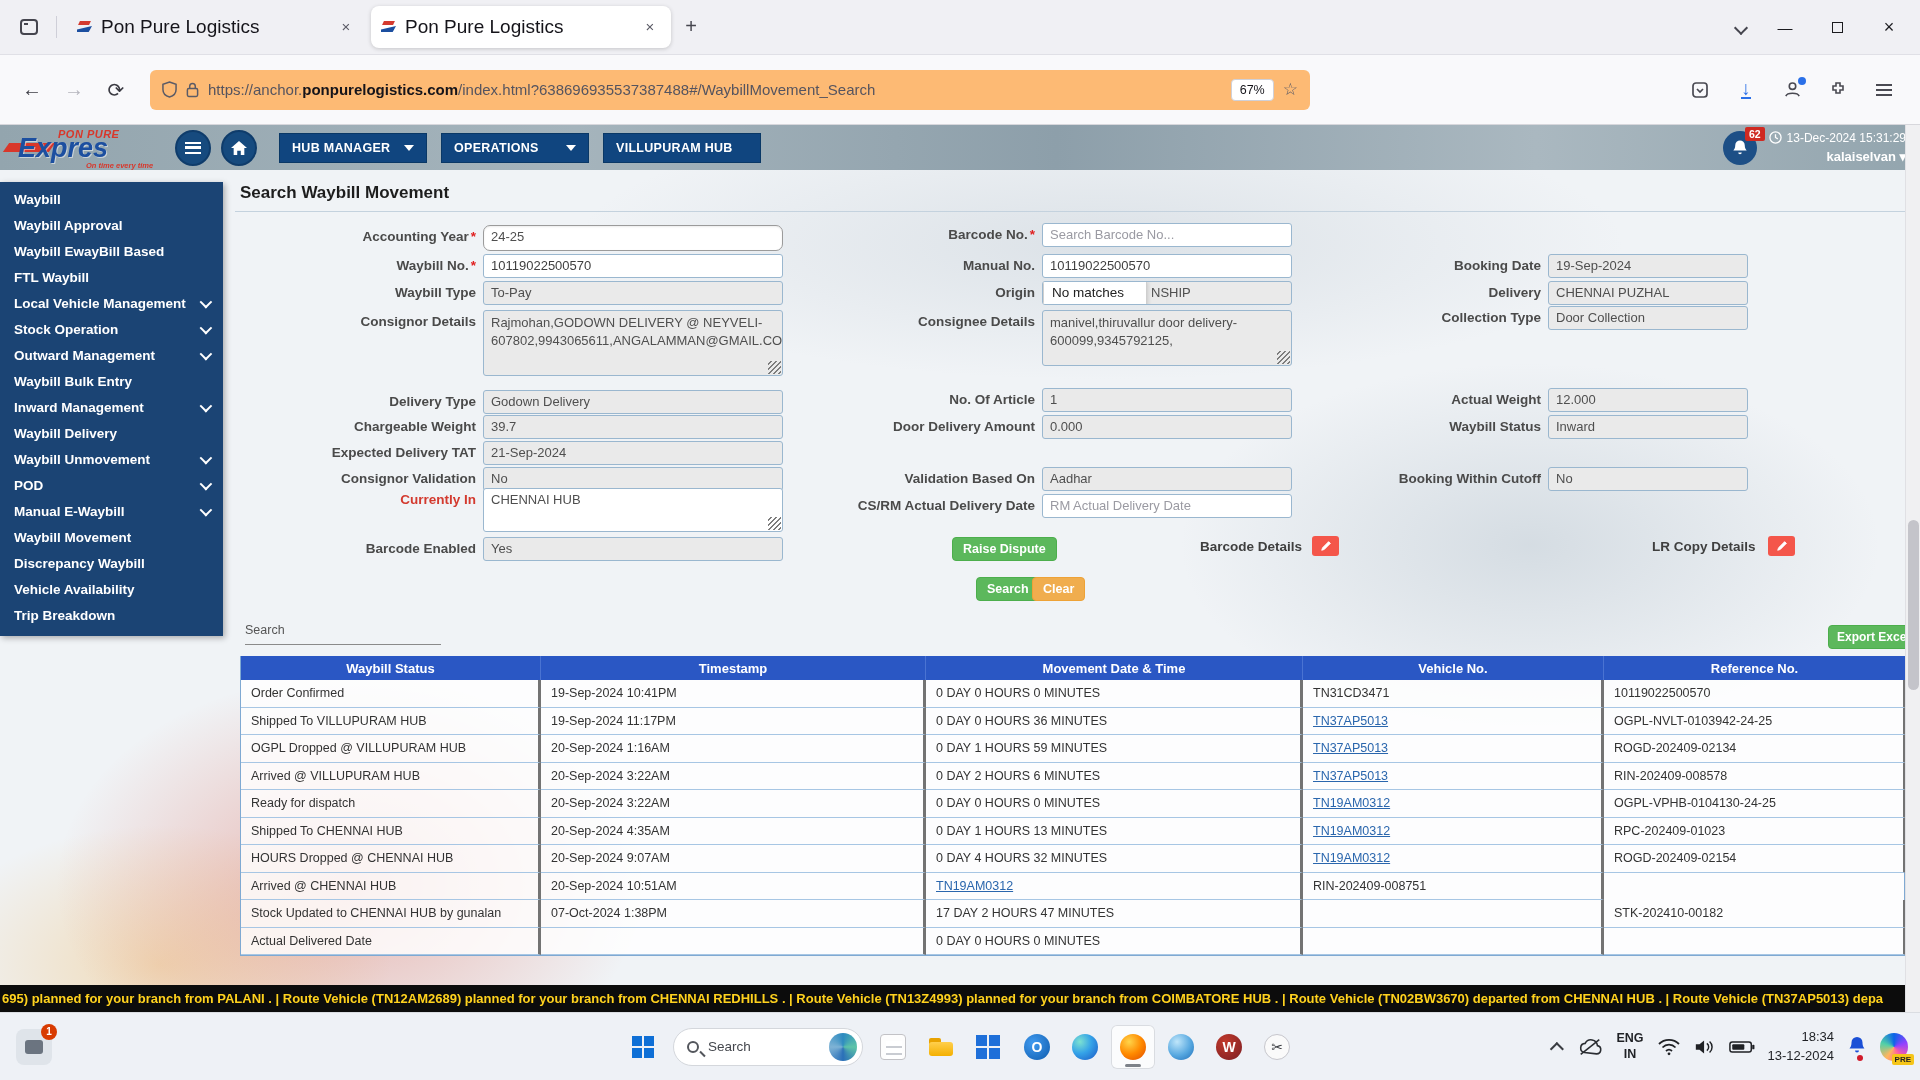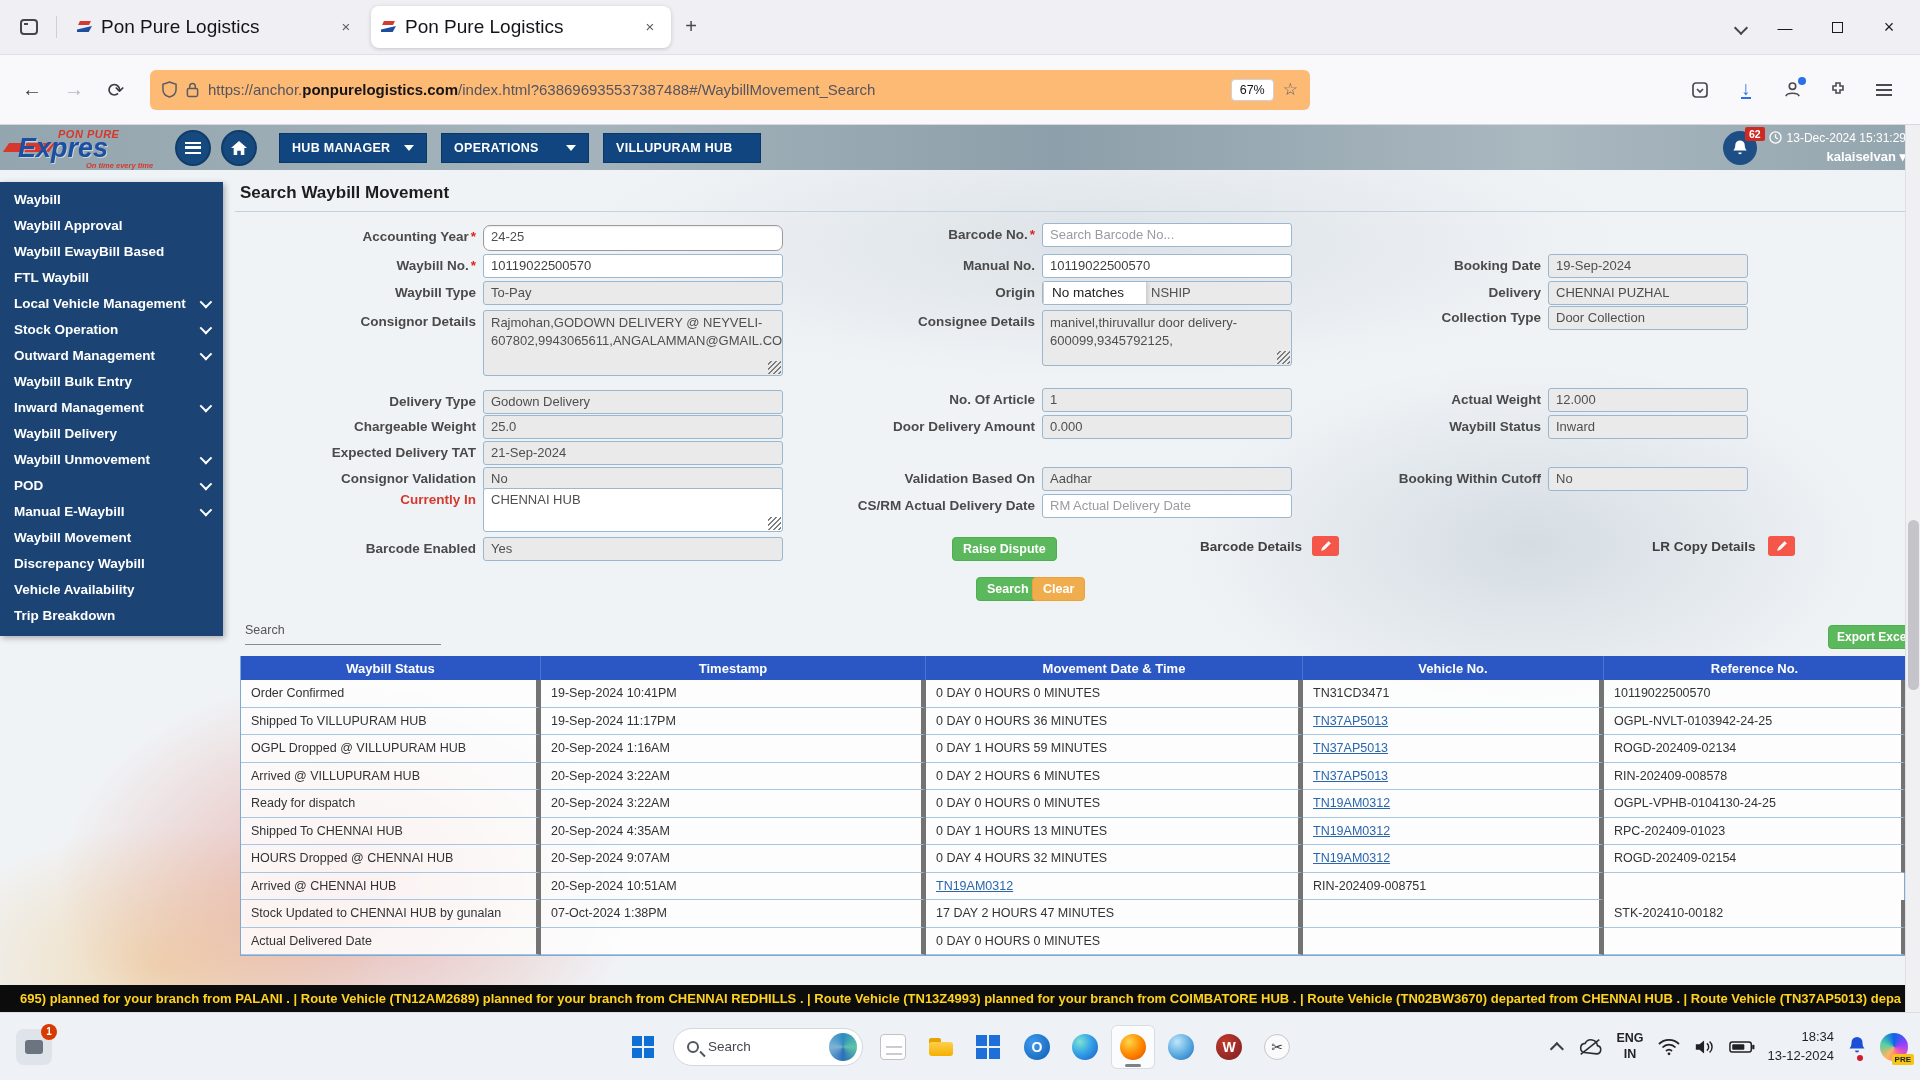--- a/index.html
+++ b/index.html
@@ -104,28 +104,28 @@
   .obtn { background:#f0ad4e; border-color:#eea236;}
   .inline-lbl { position:absolute; font-size:13.5px; font-weight:600; color:#3f3f3f;}
   .redicon { position:absolute; width:27px; height:20px; background:#f4564a; border-radius:3px; display:flex; align-items:center; justify-content:center; cursor:pointer;}
   .filter-search { position:absolute; left:245px; top:498px; width:196px; font-size:12.5px; color:#555; border-bottom:1px solid #8a8a8a; padding-bottom:7px;}
 
   
   .wtable { position:absolute; left:240px; top:531px; width:1665px; border:1px solid #7fa9d2; border-top:none;}
   .trow { display:grid; grid-template-columns:300px 385px 377px 301px 302px;}
   .thead .cell { background:#2a57c4; color:#fff; font-size:13px; font-weight:bold; text-align:center; padding:5px 6px; border-right:1px solid #4a73d2; height:24px;}
   .tbody .trow { background:rgba(255,255,255,.82);}
-  .tbody .cell { font-size:12.5px; color:#333; padding:6px 10px; border-right:5px solid #737373; border-bottom:1px solid #a7c6e4; height:27.5px; white-space:nowrap; overflow:hidden;}
+  .tbody .cell { font-size:12.5px; color:#333; padding:6px 10px; border-right:3px solid #737373; border-bottom:1px solid #a7c6e4; height:27.5px; white-space:nowrap; overflow:hidden;}
   .tbody a { color:#2a66ad; text-decoration:underline; cursor:pointer;}
 
   
   .scroll { position:absolute; right:0; top:0; width:15px; height:887px; background:#f0f0f2; border-left:1px solid #e0e0e4;}
   .thumb { position:absolute; left:2px; width:11px; top:395px; height:170px; background:#c4c4ca; border-radius:6px;}
 
-  .ticker { position:absolute; left:0; bottom:0; width:100%; height:27px; background:#0c0c0c; color:#ffd21e; font-size:13px; font-weight:bold; display:flex; align-items:center; white-space:nowrap; overflow:hidden; padding-left:20px;}
+  .ticker { position:absolute; left:0; bottom:0; width:100%; height:27px; background:#0c0c0c; color:#ffd21e; font-size:13px; font-weight:bold; display:flex; align-items:center; white-space:nowrap; overflow:hidden; padding-left:2px;}
 
   
   .taskbar { position:relative; height:68px; background:#eef1f6; border-top:1px solid #dadde2; display:flex; align-items:center;}
   .tb-left { position:absolute; left:16px; display:flex; align-items:center;}
   .noticon { position:relative; width:36px; height:36px; border-radius:8px; background:#dfe4ea; display:flex; align-items:center; justify-content:center;}
   .noticon .shape { width:18px; height:14px; background:#6b7480; border-radius:3px;}
   .noticon .nbadge { position:absolute; right:-5px; top:-5px; background:#d83b01; color:#fff; border-radius:50%; width:16px; height:16px; font-size:10px; line-height:16px; text-align:center; font-weight:bold;}
   .tb-center { margin:0 auto; display:flex; align-items:center; gap:8px;}
   .startbtn { width:44px; height:44px; border-radius:6px; display:flex; align-items:center; justify-content:center;}
   .winlogo { display:grid; grid-template-columns:10px 10px; grid-gap:2px;}
@@ -375,21 +375,21 @@
         <div class="frow" style="top: 185px;">
           <div class="flabel">Consignor Details</div>
           <div class="fbox ta" style="height: 66px;"><span class="val">Rajmohan,GODOWN DELIVERY @ NEYVELI-607802,9943065611,ANGALAMMAN@GMAIL.COM</span><div class="grip"></div></div>
         </div>
         <div class="frow" style="top: 265px;">
           <div class="flabel">Delivery Type</div>
           <div class="fbox"><span class="val">Godown Delivery</span></div>
         </div>
         <div class="frow" style="top: 290px;">
           <div class="flabel">Chargeable Weight</div>
-          <div class="fbox"><span class="val">25.0</span></div>
+          <div class="fbox"><span class="val">39.7</span></div>
         </div>
         <div class="frow" style="top: 316px;">
           <div class="flabel">Expected Delivery TAT</div>
           <div class="fbox"><span class="val">21-Sep-2024</span></div>
         </div>
         <div class="frow" style="top: 342px;">
           <div class="flabel">Consignor Validation</div>
           <div class="fbox"><span class="val">No</span></div>
         </div>
         <div class="frow" style="top: 363px;">

